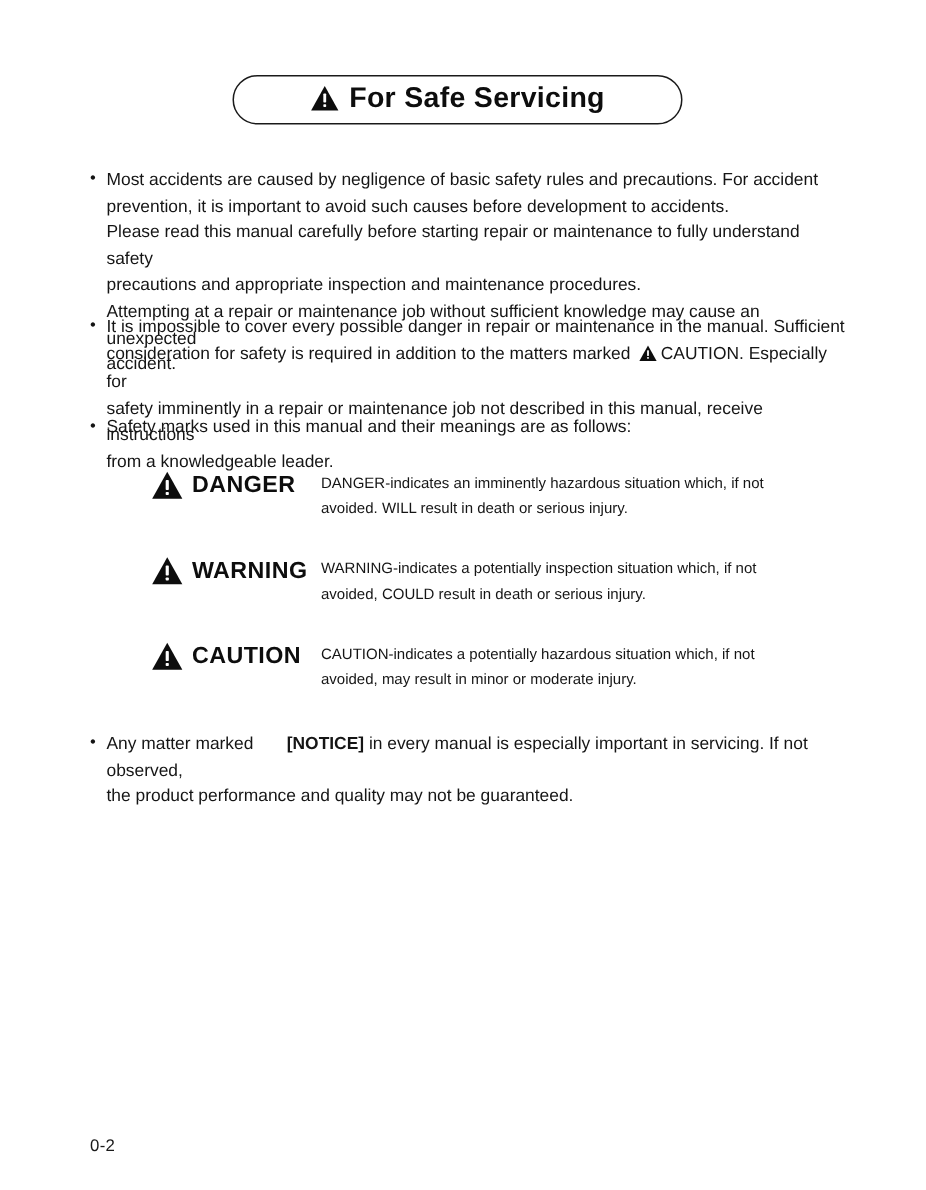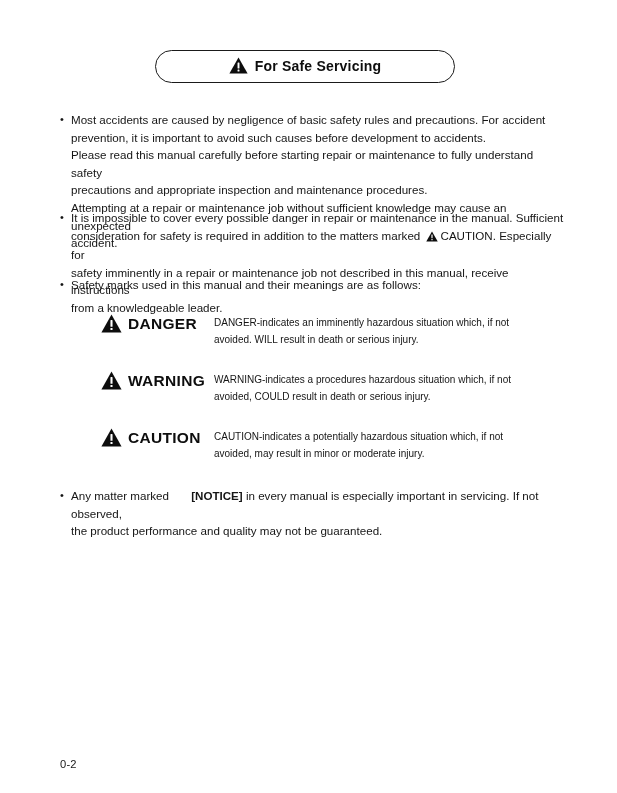--- a/index.html
+++ b/index.html
@@ -38,21 +38,21 @@
     align-items: center;
     justify-content: center;
   }
   .title-inner {
     display: flex;
     align-items: center;
     gap: 7px;
     transform: translateY(-1px);
   }
   .title-text {
-    font-size: 14px;
+    font-size: 19px;
     font-weight: bold;
     letter-spacing: 0.2px;
     color: #0d0d0d;
     white-space: nowrap;
   }
 
   
   .tri {
     display: inline-block;
     vertical-align: middle;
@@ -225,21 +225,21 @@
         <span class="tri">
           <svg width="21" height="19" viewBox="0 0 19 17" aria-hidden="true">
             <path d="M9.5 0.4 L18.6 16.6 L0.4 16.6 Z" fill="#0d0d0d"></path>
             <rect x="8.55" y="5.4" width="1.9" height="6.0" rx="0.5" fill="#ffffff"></rect>
             <rect x="8.55" y="12.5" width="1.9" height="1.9" rx="0.5" fill="#ffffff"></rect>
           </svg>
         </span>
         <span class="mark-word">WARNING</span>
       </div>
       <div class="mark-desc">
-        <span class="ln">WARNING-indicates a procedures hazardous situation which, if not</span>
+        <span class="ln">WARNING-indicates a potentially inspection situation which, if not</span>
         <span class="ln">avoided, COULD result in death or serious injury.</span>
       </div>
     </div>
 
     <div class="mark-row">
       <div class="mark-label">
         <span class="tri">
           <svg width="21" height="19" viewBox="0 0 19 17" aria-hidden="true">
             <path d="M9.5 0.4 L18.6 16.6 L0.4 16.6 Z" fill="#0d0d0d"></path>
             <rect x="8.55" y="5.4" width="1.9" height="6.0" rx="0.5" fill="#ffffff"></rect>

